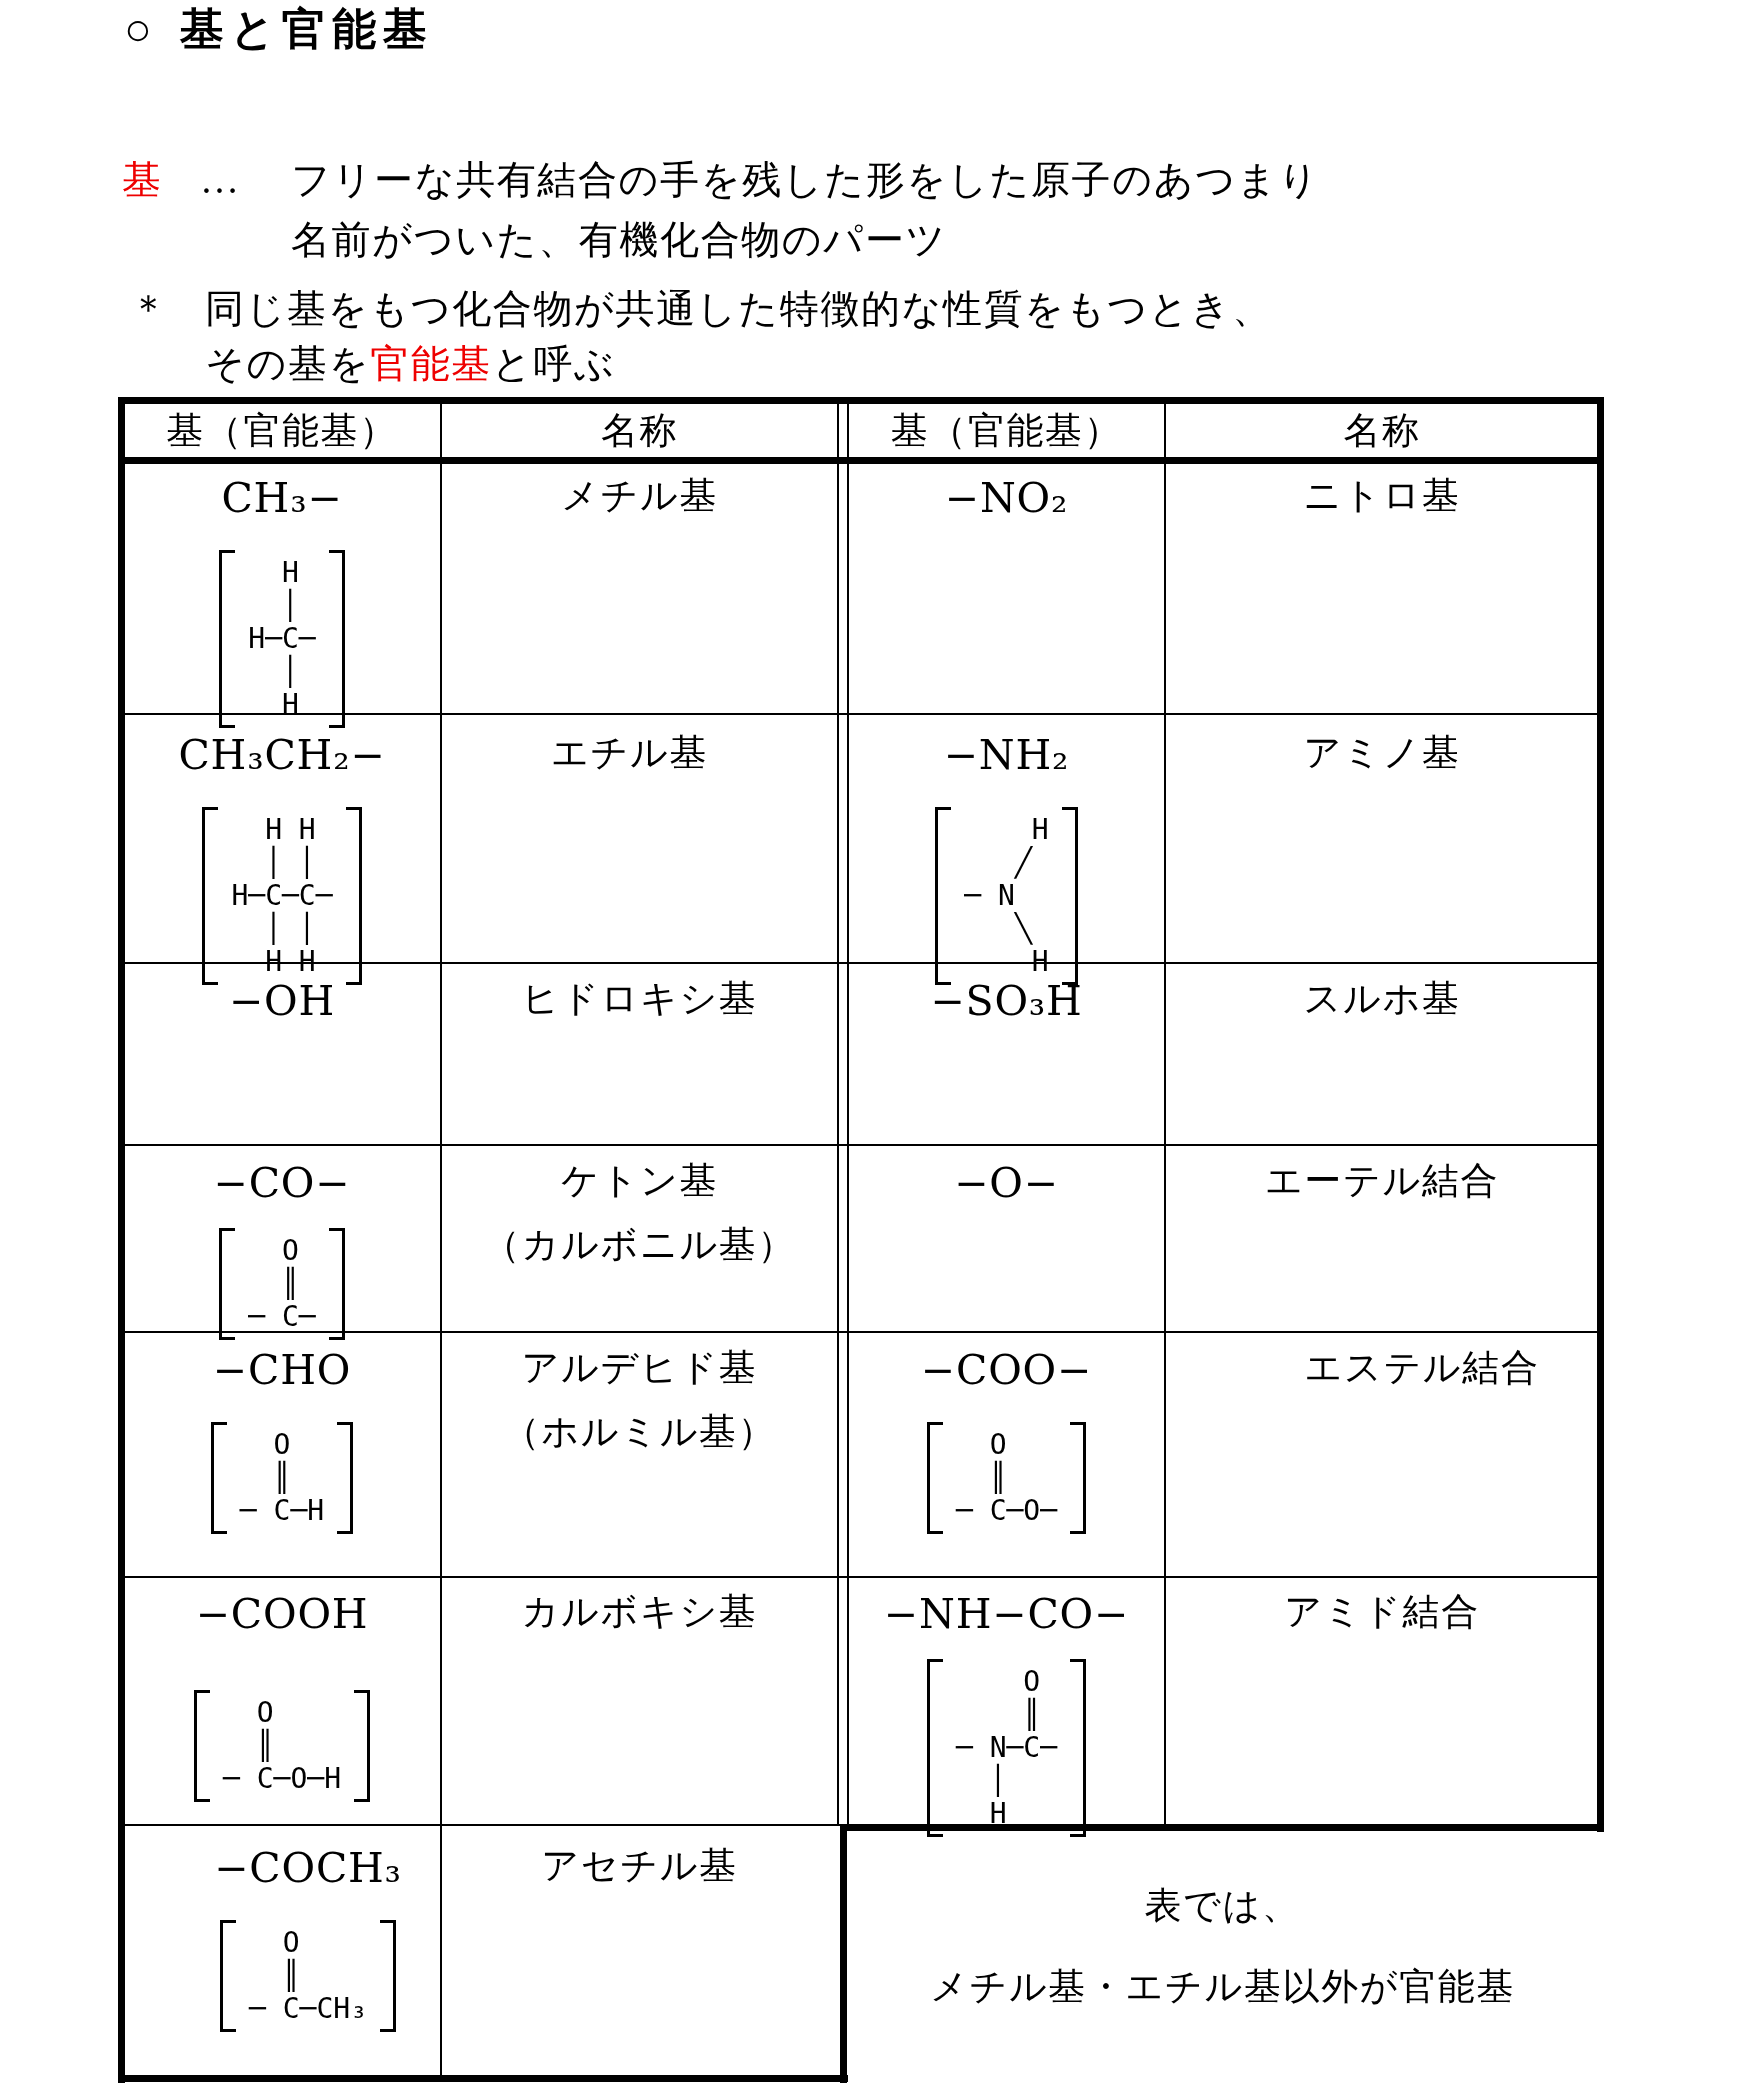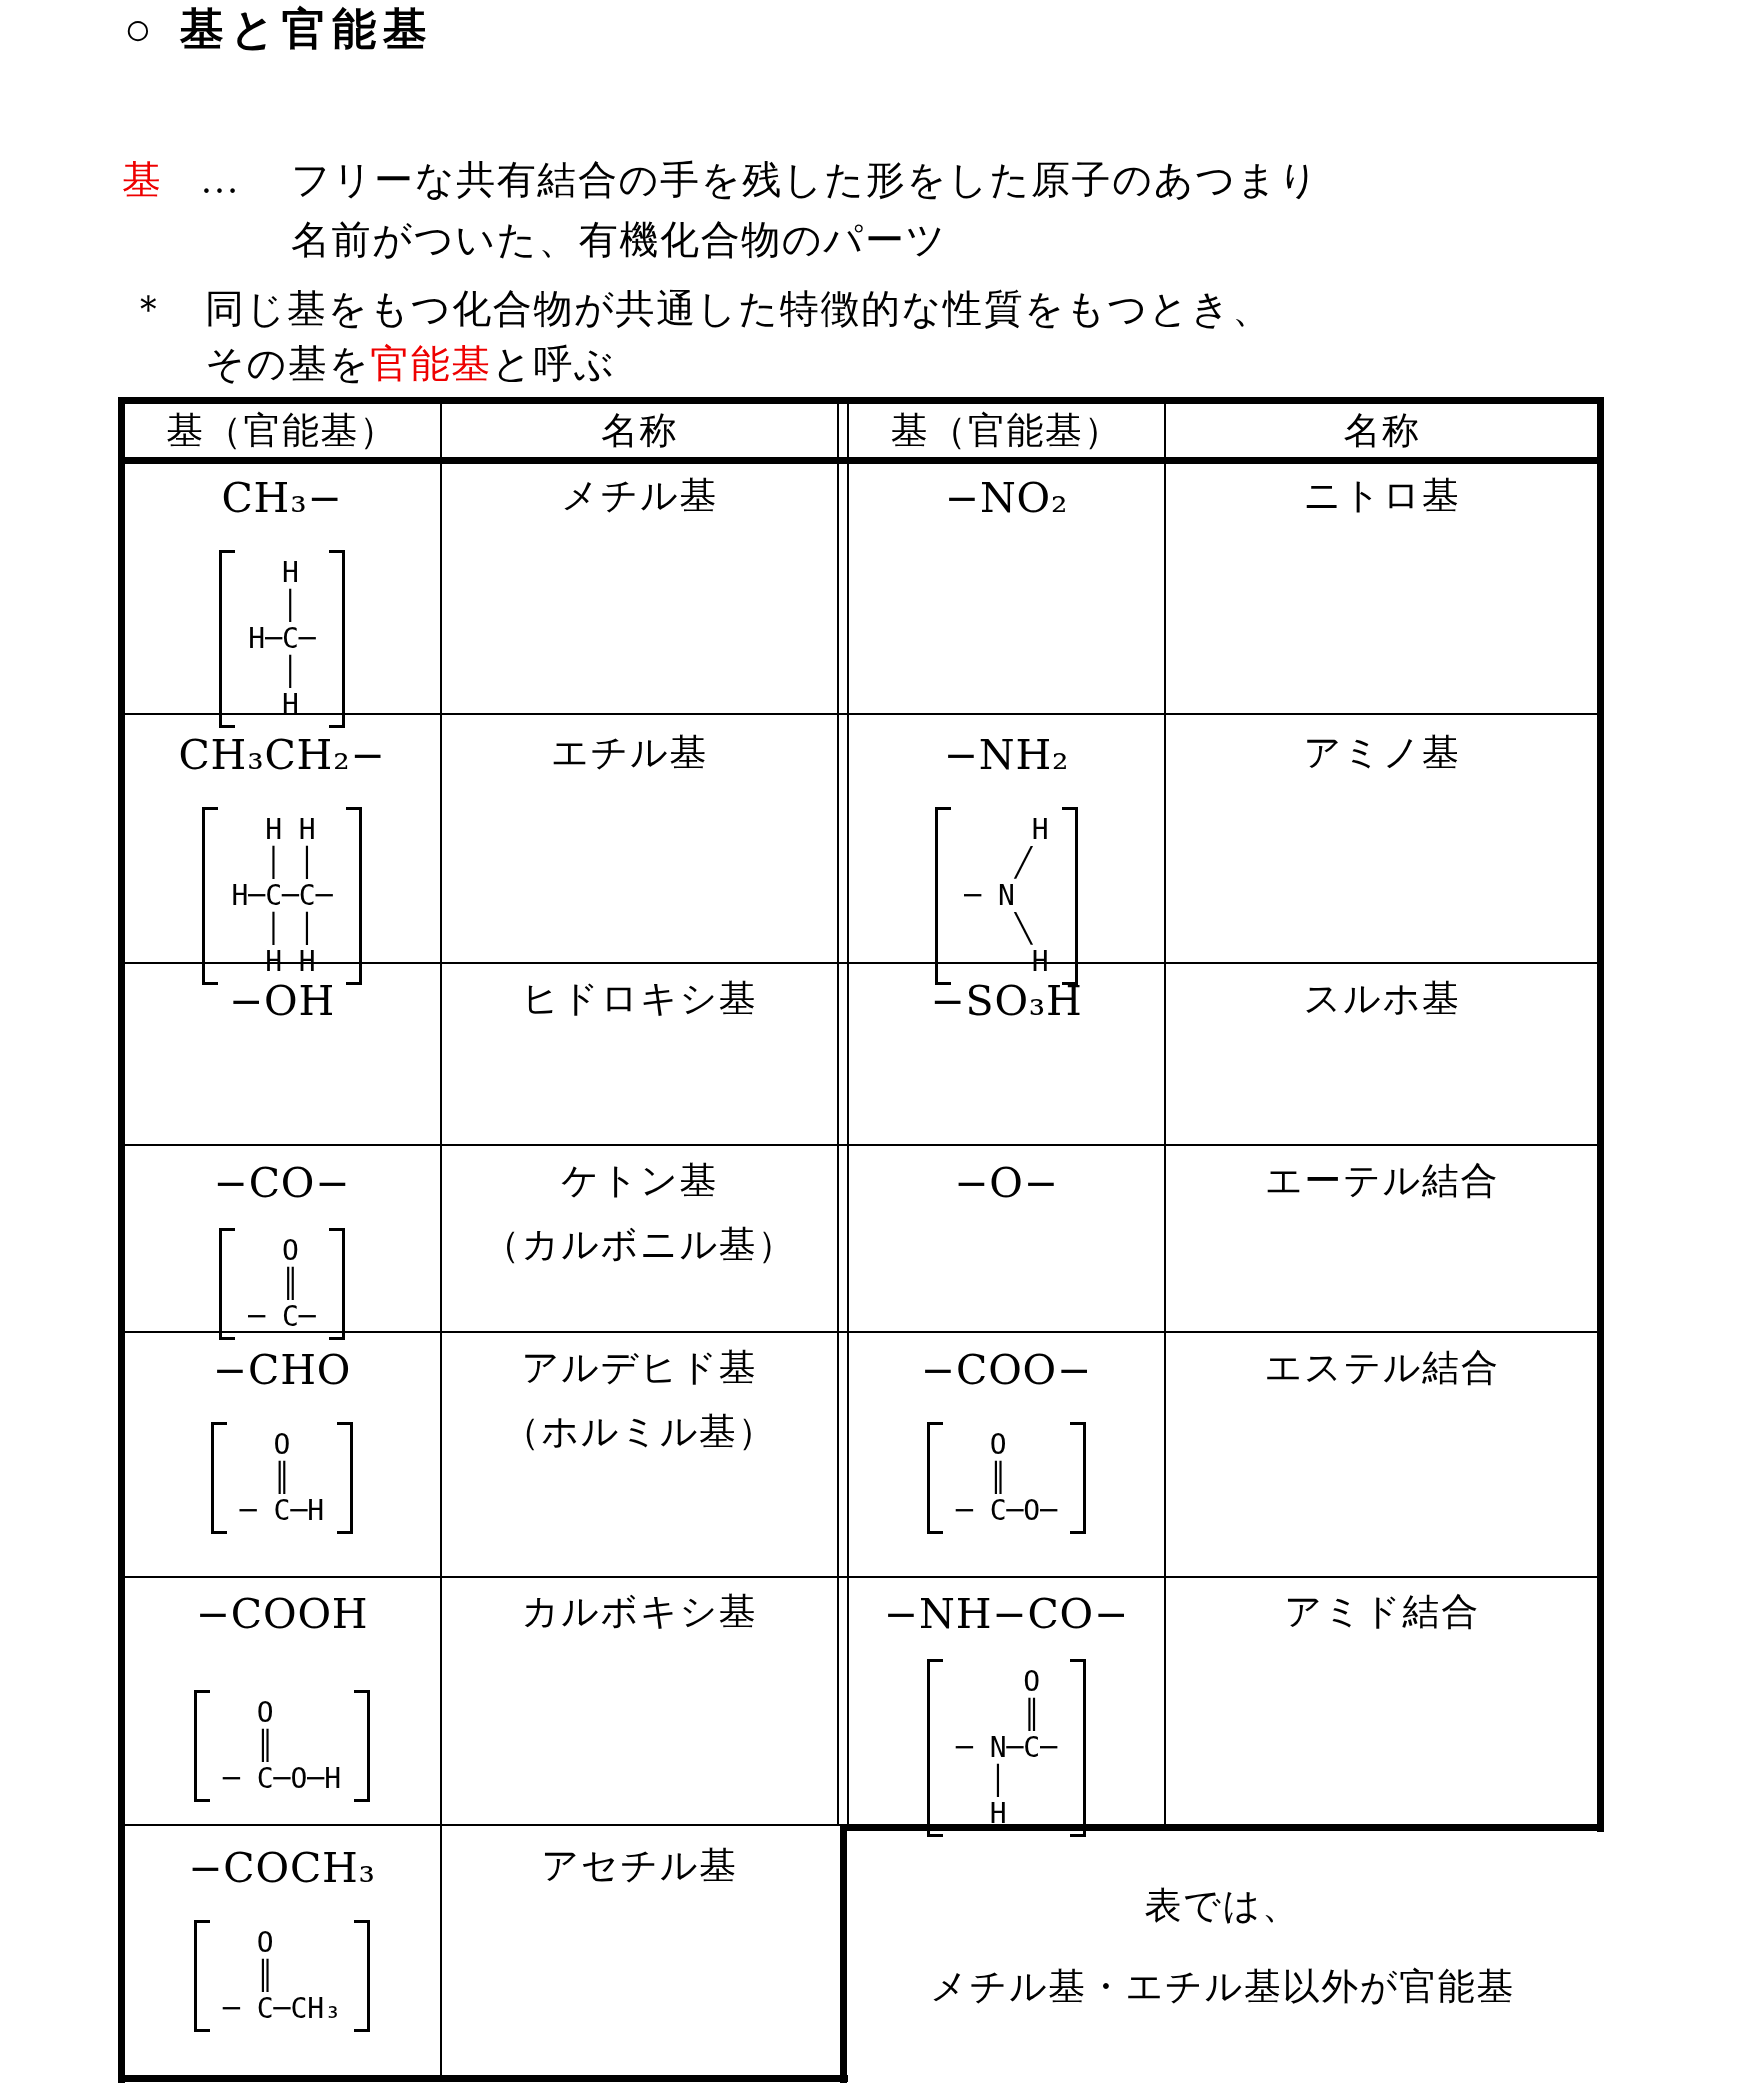--- a/index.html
+++ b/index.html
@@ -182,21 +182,21 @@
   <div class="cell" style="left:849px;top:1336px;width:315px;height:239px;">
     <span class="formula">−COO−</span>
     <span class="mol">
         <span class="br br-l"></span>
         <pre>  O
   ║
 ─ C─O─</pre>
         <span class="br br-r"></span>
       </span>
   </div>
-  <div class="cell vcenter" style="left:1167px;top:1336px;width:430px;height:239px;">
+  <div class="cell vcenter" style="left:1167px;top:1336px;width:430px;height:239px;padding-left:40px;">
       <span class="jname">エステル結合</span>
     </div>
 
   <div class="cell" style="left:125px;top:1580px;width:314px;height:243px;gap:24px;">
     <span class="formula">−COOH</span>
     <span class="mol">
         <span class="br br-l"></span>
         <pre>  O
   ║
 ─ C─O─H</pre>
@@ -215,21 +215,21 @@
 ─ N─C─
   │
   H</pre>
         <span class="br br-r"></span>
       </span>
   </div>
   <div class="cell vcenter" style="left:1167px;top:1580px;width:430px;height:243px;">
       <span class="jname">アミド結合</span>
     </div>
 
-  <div class="cell" style="left:125px;top:1834px;width:314px;height:242px;">
+  <div class="cell" style="left:125px;top:1834px;width:314px;height:242px;padding-left:26px;">
     <span class="formula">−COCH₃</span>
     <span class="mol">
         <span class="br br-l"></span>
         <pre>  O
   ║
 ─ C─CH₃</pre>
         <span class="br br-r"></span>
       </span>
   </div>
   <div class="cell vcenter" style="left:442px;top:1834px;width:395px;height:242px;">

